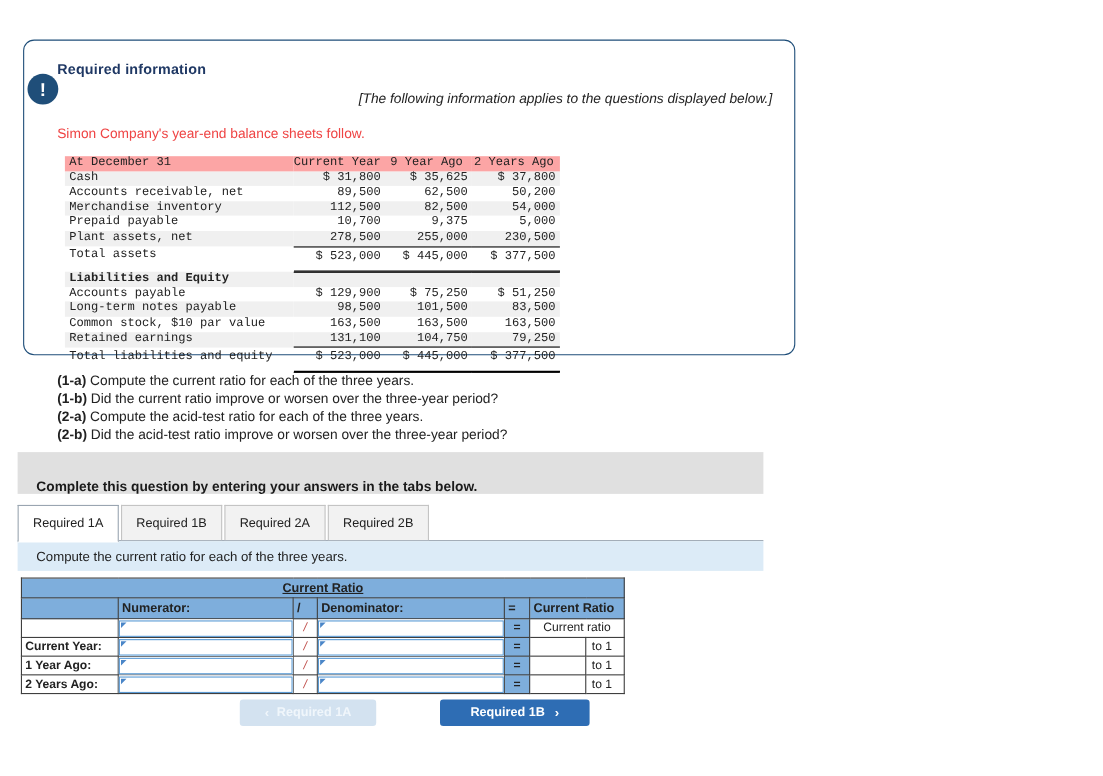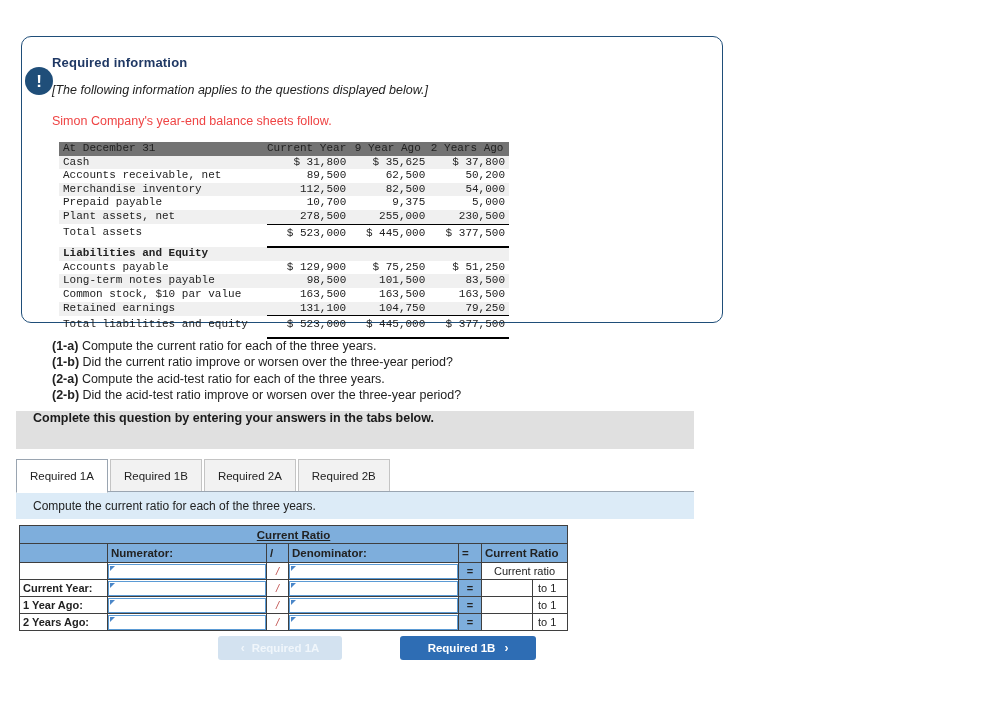--- a/index.html
+++ b/index.html
@@ -37,35 +37,36 @@
   }
   .callout-inner { padding: 18px 20px 10px 30px; }
 
   .ri-title {
     font-weight: bold; font-size: 13px; color: #1f3864;
     margin: 0 0 13px 0; letter-spacing: .2px;
   }
   .ri-italic {
     font-style: italic; font-size: 12.5px; color: #222;
     margin: 0 0 17px 0;
+    text-align: right;
   }
   .ri-intro { font-size: 12.5px; color: #ef4444; margin: 0 0 14px 0; }
 
   
   .bs {
     font-family: "Liberation Mono", "DejaVu Sans Mono", monospace;
     font-size: 11px;
     border-collapse: collapse;
     margin-left: 7px;
     width: 450px;
   }
   .bs td { padding: 0 0 0 0; height: 13.6px; line-height: 13.6px; white-space: nowrap; }
   .bs .lbl { text-align: left; padding-left: 4px; width: 210px; }
   .bs .num { text-align: right; width: 80px; padding-right: 4px; }
-  .bs tr.hdr td { background: #737373; font-weight: normal; }
+  .bs tr.hdr td { background: #fca5a5; font-weight: normal; }
   .bs tr.hdr td.num { text-align: center; }
   .bs tr.band td { background: #f0f0f0; }
   .bs .sect { font-weight: bold; }
   .bs .rule-top td.num { border-top: 1.3px solid #000; }
   .bs .dbl td.num {
     border-bottom: 1.1px solid #000;
     box-shadow: inset 0 -4px 0 -3px #000;
   }
   .bs .spacer td { height: 7px; line-height: 7px; }
   .bs .tot td { padding-top: 2px; }
@@ -76,21 +77,21 @@
     font-size: 12.5px; line-height: 16.4px; color: #222; margin-left: 36px;
   }
   .qlist div { white-space: nowrap; }
   .qlist b { font-weight: bold; }
 
   
   .banner {
     position: absolute; left: 16px; top: 411px;
     width: 678px; height: 38px;
     background: #e0e0e0;
-    display: flex; align-items: flex-start;
+    display: flex; align-items: flex-end;
   }
   .banner span {
     font-size: 12.5px; font-weight: bold; color: #1a1a1a;
     padding-left: 17px;
   }
 
   
   .tabstrip {
     position: absolute; left: 16px; top: 458px;
     width: 678px; height: 34px;

